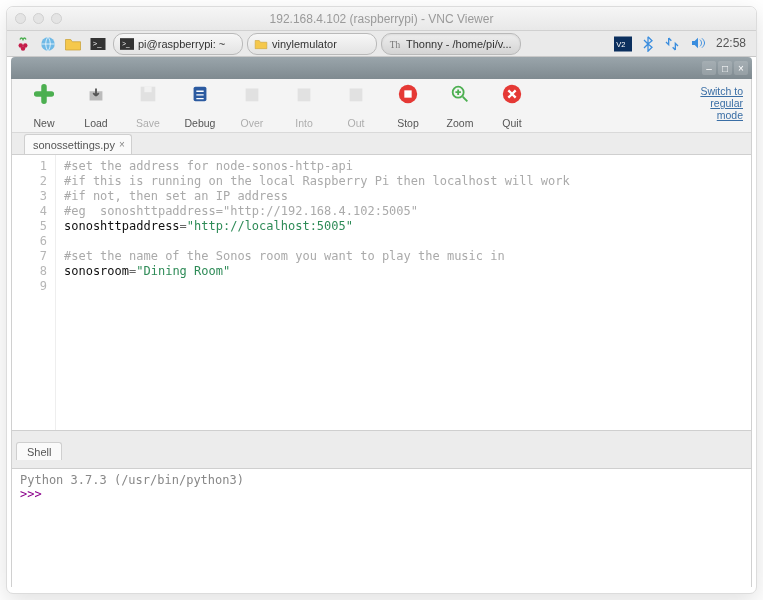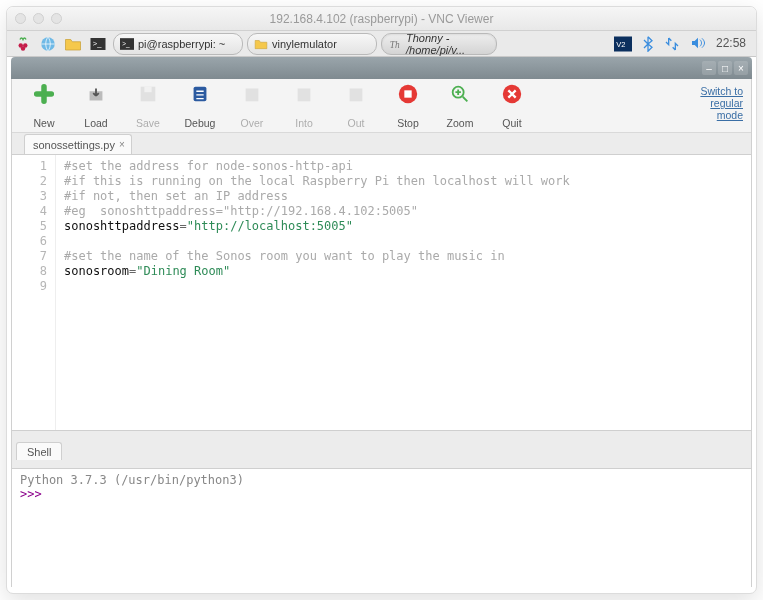--- a/index.html
+++ b/index.html
@@ -111,21 +111,21 @@
     <span>pi@raspberrypi: ~</span>
   </div>
   <div class="task-btn" style="width:130px;">
     <span class="ticon">
           <svg width="14" height="12" viewBox="0 0 24 20">
             <path d="M2 4h7l2 3h11v11H2z" fill="#f5c84c" stroke="#caa23a"></path>
           </svg>
         </span>
     <span>vinylemulator</span>
   </div>
-  <div class="task-btn active" style="width:116px;font-style:italic;">
+  <div class="task-btn active" style="width:140px;">
     <span class="ticon">
           <svg width="14" height="14" viewBox="0 0 24 24">
             <text x="3" y="18" font-size="16" fill="#777" font-family="serif">Th</text>
           </svg>
         </span>
     <span>Thonny  -  /home/pi/v...</span>
   </div>
 
   <div class="spacer"></div>
   <div class="tray">

